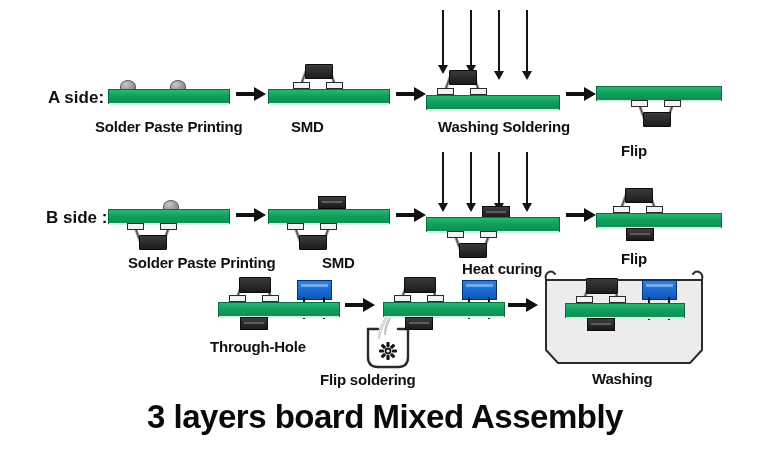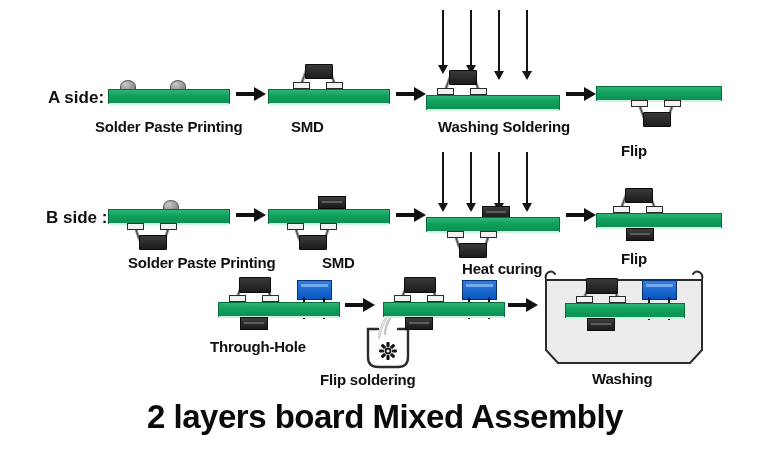--- a/index.html
+++ b/index.html
@@ -314,13 +314,13 @@
       <div class="hl"></div>
     </div>
     <div class="leg" style="left:83px;top:21px;height:23px;"></div>
     <div class="leg" style="left:103px;top:21px;height:23px;"></div>
     <div class="pcb" style="left:0;top:27px;width:120px;height:15px;"></div>
     <div class="chipsm" style="left:22px;top:42px;width:26px;height:11px;"></div>
   </div>
 </div>
 <div class="lbl" style="left:592px;top:370px;font-size:15px;">Washing</div>
 
-<div class="title" style="left:0;top:398px;font-size:33px;">2 layers board Mixed Assembly</div>
+<div class="title" style="left:0;top:398px;font-size:33px;">3 layers board Mixed Assembly</div>
 
 </body></html>

